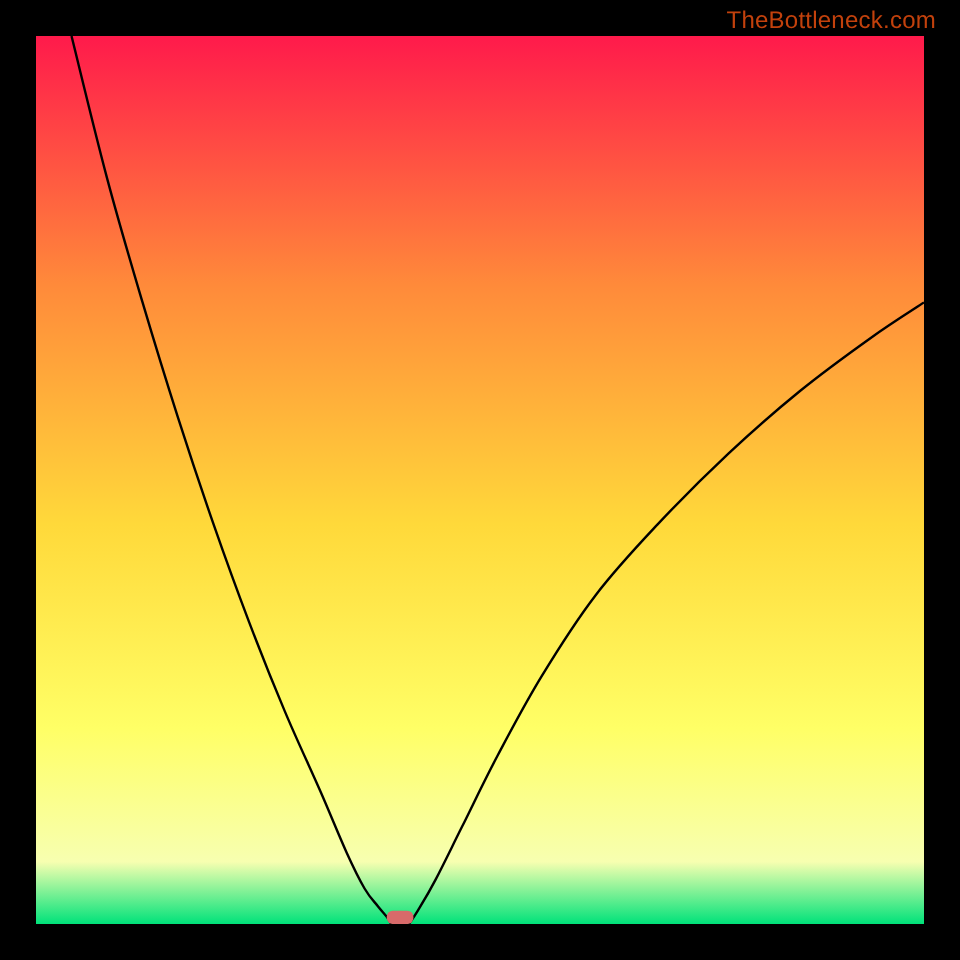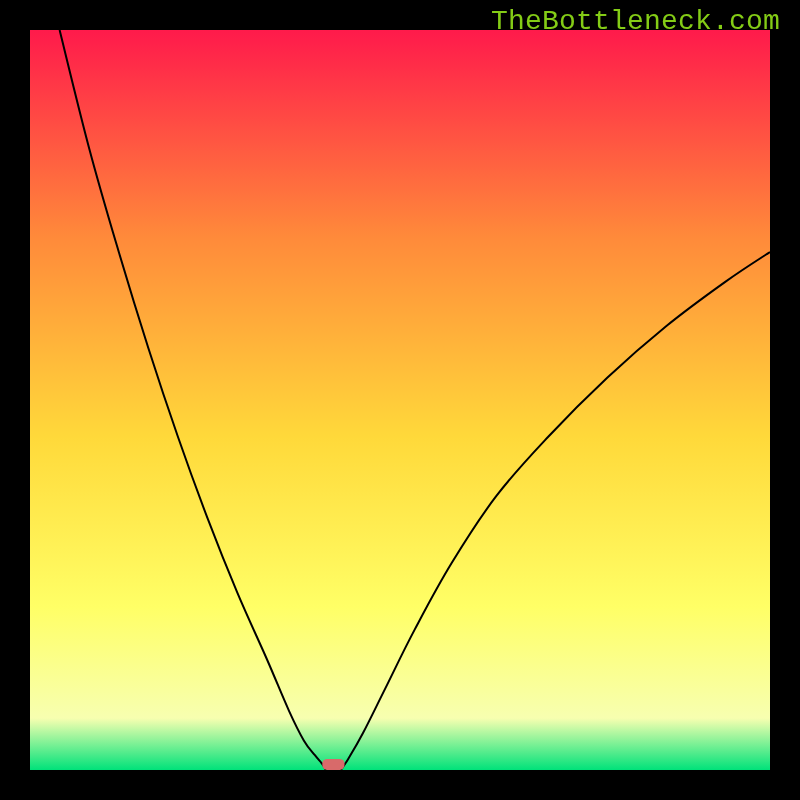--- a/index.html
+++ b/index.html
@@ -23,24 +23,24 @@
     position: absolute;
     left: 30px;
     top: 30px;
     width: 740px;
     height: 740px;
   }
   .watermark {
     position: absolute;
     top: 6px;
     right: 20px;
-    color: #84cc16;
-    font-size: 28px;
+    color: #c2410c;
+    font-size: 20px;
     font-weight: 500;
-    font-family: Liberation Mono, monospace;
+    font-family: Liberation Sans, sans-serif;
     letter-spacing: 0.2px;
   }
   svg {
     display: block;
   }
 </style>
 </head>
 <body>
 
 <div class="frame">

